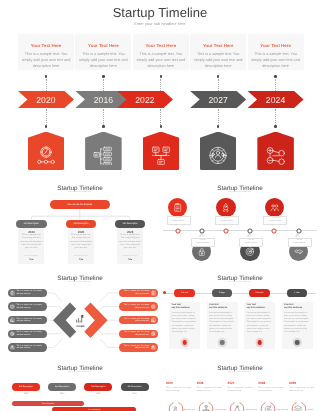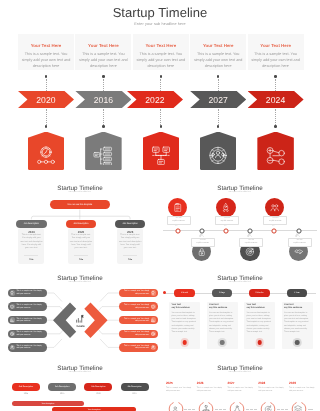--- a/index.html
+++ b/index.html
@@ -166,21 +166,21 @@
         <div class="bigdot" style="left:274.3px;top:75.3px"></div>
         <div class="dotline" style="left:275.1px;top:79px;height:12px"></div>
       </div>
     <div id="s1-chevs">
         <div class="chev" style="left:18px;background:#e8472a">
           <span>2020</span>
         </div>
         <div class="chev" style="left:75.4px;background:#7b7b7b">
           <span>2016</span>
         </div>
-        <div class="chev" style="left:127px;background:#e02b1c">
+        <div class="chev" style="left:117px;background:#e02b1c">
           <span>2022</span>
         </div>
         <div class="chev" style="left:190.2px;background:#585858">
           <span>2027</span>
         </div>
         <div class="chev" style="left:247.6px;background:#cc2418">
           <span>2024</span>
         </div>
       </div>
     <div id="s1-pents">

